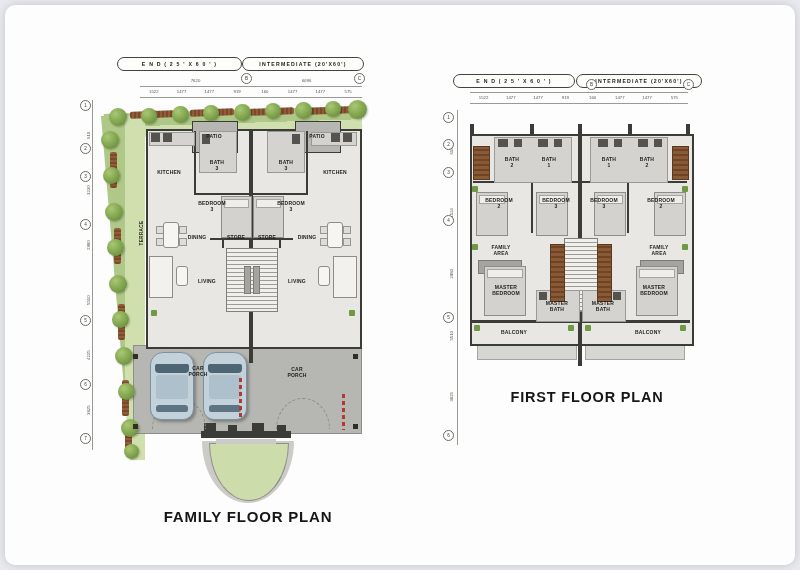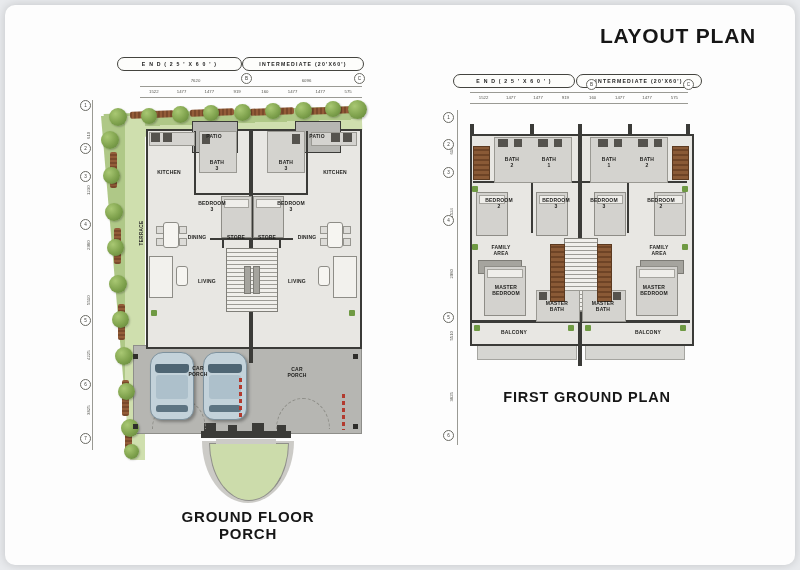--- a/index.html
+++ b/index.html
@@ -45,21 +45,20 @@
   .caption{position:absolute;font-weight:bold;color:#161616;text-align:center;letter-spacing:.8px;z-index:35;}
   .watermark{position:absolute;font-size:42px;font-weight:bold;color:rgba(70,70,70,.08);letter-spacing:28px;z-index:40;pointer-events:none;}
   .shell{position:absolute;background:#e8e7e3;border:2.5px solid #3b3b38;z-index:5;}
 </style>
 </head>
 <body>
 
 <div id="canvas">
   <div class="card"></div>
 
-  <div class="caption" style="left:592px;top:24px;width:172px;font-size:21px;">LAYOUT PLAN</div>
 
 
   <div class="abs" style="left:0;top:0;width:0;height:0;">
 
     <div class="capsule" style="left:117px;top:57px;width:123px;height:12px;">E N D  ( 2 5 ' X 6 0 ' )</div>
     <div class="capsule" style="left:242px;top:57px;width:120px;height:12px;">INTERMEDIATE (20'X60')</div>
 
     <div class="bubble" style="left:241px;top:73px;">B</div>
     <div class="bubble" style="left:354px;top:73px;">C</div>
     <div class="dims-h" style="left:140px;top:78px;width:222px;height:6px;">
@@ -235,21 +234,21 @@
 
     <div class="lightgray" style="left:202px;top:441px;width:92px;height:62px;border-radius:0 0 50% 50%/0 0 100% 100%;z-index:3;"></div>
     <div class="band" style="left:209px;top:443px;width:78px;height:56px;background:#ccdcab;border:1.5px solid #8f8f8a;border-radius:0 0 50% 50%/0 0 100% 100%;z-index:4;"></div>
     <div class="wall" style="left:201px;top:431px;width:90px;height:7px;z-index:8;"></div>
     <div class="wall" style="left:204px;top:423px;width:12px;height:9px;z-index:8;"></div>
     <div class="wall" style="left:228px;top:425px;width:9px;height:7px;z-index:8;"></div>
     <div class="wall" style="left:252px;top:423px;width:12px;height:9px;z-index:8;"></div>
     <div class="wall" style="left:277px;top:425px;width:9px;height:7px;z-index:8;"></div>
     <div class="lightgray" style="left:216px;top:439px;width:60px;height:5px;z-index:8;"></div>
 
-    <div class="caption" style="left:150px;top:508px;width:196px;font-size:15px;">GROUND FLOOR PORCH</div>
+    <div class="caption" style="left:150px;top:508px;width:196px;font-size:15px;">FAMILY FLOOR PLAN</div>
   </div>
 
   <div class="abs" style="left:0;top:0;width:0;height:0;">
 
     <div class="capsule" style="left:453px;top:74px;width:120px;height:12px;">E N D  ( 2 5 ' X 6 0 ' )</div>
     <div class="capsule" style="left:576px;top:74px;width:124px;height:12px;">INTERMEDIATE (20'X60')</div>
 
     <div class="bubble" style="left:586px;top:79px;">B</div>
     <div class="bubble" style="left:683px;top:79px;">C</div>
     <div class="dims-h" style="left:470px;top:84px;width:218px;height:6px;">
@@ -381,15 +380,15 @@
     <div class="lightgray" style="left:583px;top:324px;width:104px;height:16px;border:1px solid #9a9a94;"></div>
     <div class="room-label xs" style="left:514px;top:332px;">BALCONY</div>
     <div class="room-label xs" style="left:648px;top:332px;">BALCONY</div>
     <div class="plant" style="left:474px;top:325px;"></div>
     <div class="plant" style="left:568px;top:325px;"></div>
     <div class="plant" style="left:585px;top:325px;"></div>
     <div class="plant" style="left:680px;top:325px;"></div>
     <div class="lightgray" style="left:477px;top:344px;width:98px;height:14px;background:#d6d6d2;border:1px solid #a5a5a0;"></div>
     <div class="lightgray" style="left:585px;top:344px;width:98px;height:14px;background:#d6d6d2;border:1px solid #a5a5a0;"></div>
 
-    <div class="caption" style="left:494px;top:389px;width:186px;font-size:14.5px;">FIRST GROUND PLAN</div>
+    <div class="caption" style="left:494px;top:389px;width:186px;font-size:14.5px;">FIRST FLOOR PLAN</div>
   </div>
 </div>
 
 </body></html>

